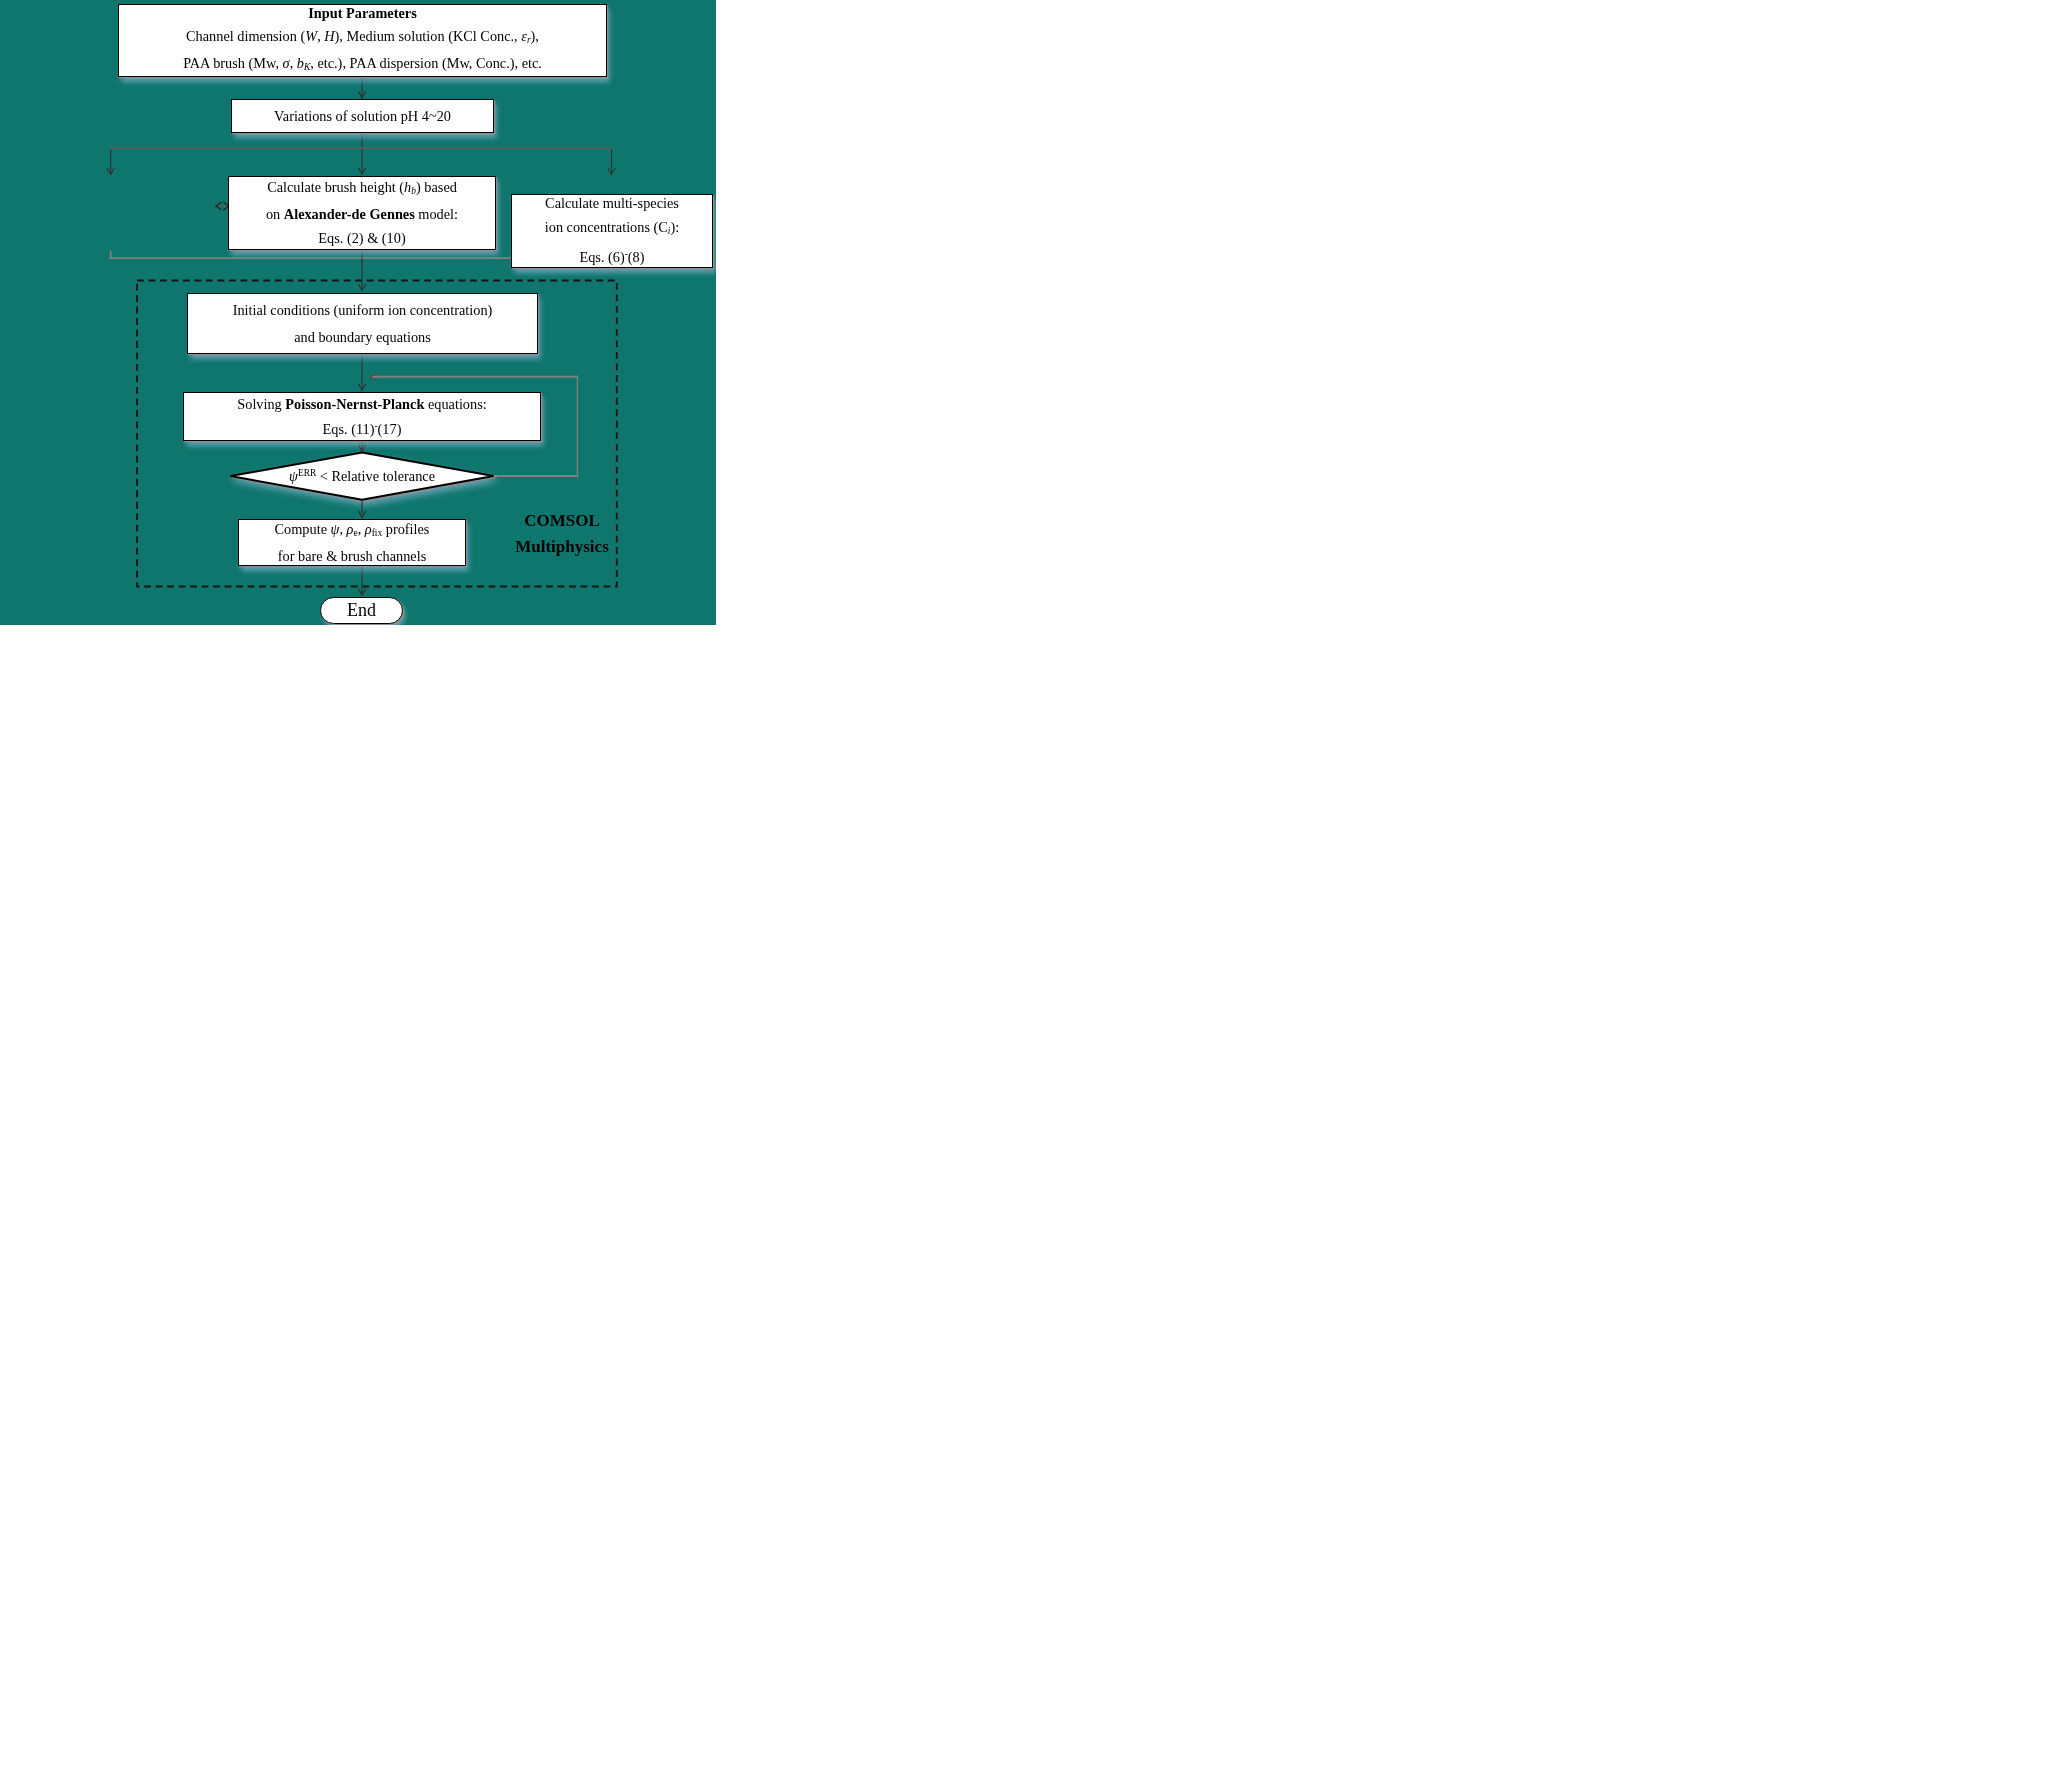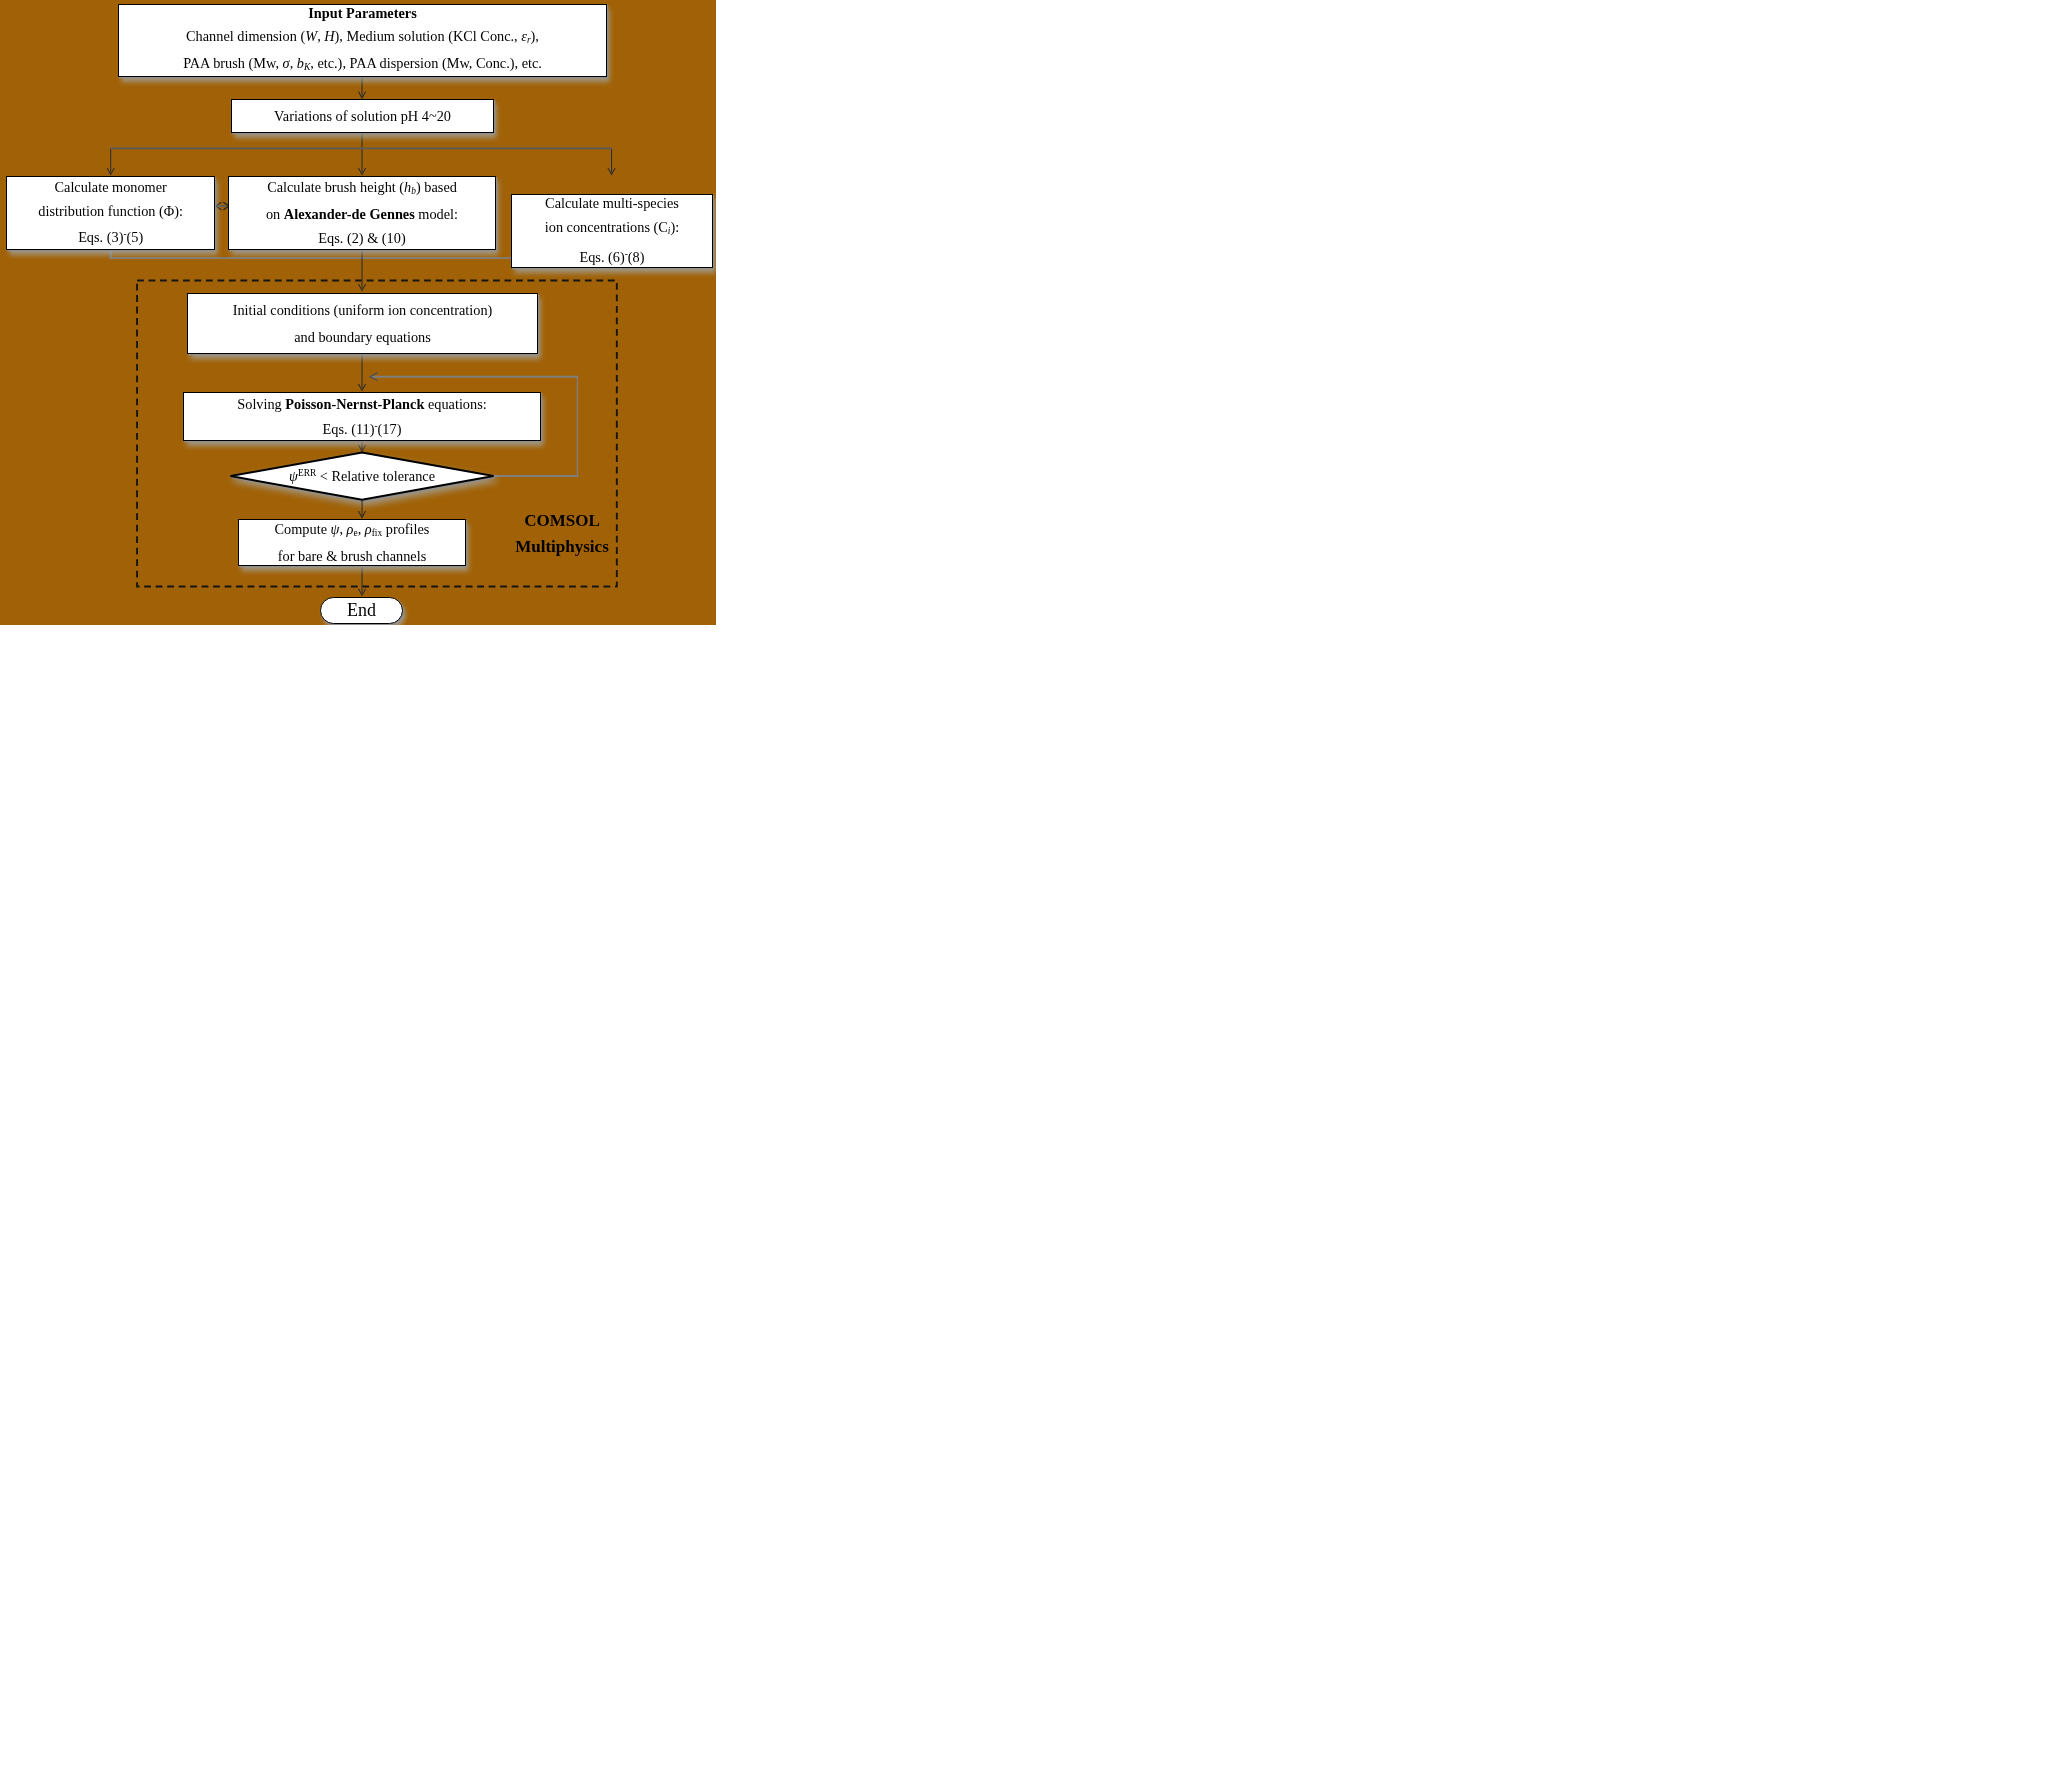--- a/index.html
+++ b/index.html
@@ -1,19 +1,19 @@
 <!DOCTYPE html>
 <html style="font-size:10px"><head>
 <meta charset="utf-8">
 <style>
   html,body{margin:0;padding:0;background:#ffffff;}
   .stage{
     position:relative;
     width:716px;height:625px;
-    background:#a16207;
+    background:#0f766e;
     font-family:"Liberation Serif","DejaVu Serif",serif;
     color:#000;
     overflow:hidden;
   }
   .wires{position:absolute;left:0;top:0;width:716px;height:625px;z-index:1;pointer-events:none;}
   .box{
     position:absolute;z-index:2;box-sizing:border-box;
     background:#fff;border:1.9px solid #000;
     display:flex;flex-direction:column;justify-content:center;align-items:center;
     text-align:center;
@@ -92,25 +92,20 @@
   <div class="box input-node" style="left:118px;top:3.7px;width:489px;height:73px;">
     <div class="ln"><span class="s-b">Input Parameters</span></div>
     <div class="ln"><span>Channel dimension (</span><span class="s-i">W</span><span>, </span><span class="s-i">H</span><span>), Medium solution (KCl Conc., </span><span class="s-i">ε</span><span class="s-i s-sub">r</span><span>),</span></div>
     <div class="ln"><span>PAA brush (Mw, </span><span class="s-i">σ</span><span>, </span><span class="s-i">b</span><span class="s-i s-sub">K</span><span>, etc.), PAA dispersion (Mw, Conc.), etc.</span></div>
   </div>
 
   <div class="box" style="left:231px;top:99px;width:263px;height:34px;">
     <div class="ln"><span>Variations of solution pH 4~20</span></div>
   </div>
 
-  <div class="box tri" style="left:6.2px;top:176px;width:209px;height:74px;">
-    <div class="ln"><span>Calculate monomer</span></div>
-    <div class="ln"><span>distribution function (Φ):</span></div>
-    <div class="ln"><span>Eqs. (3)</span><span class="s-sup">-</span><span>(5)</span></div>
-  </div>
 
   <div class="box tri" style="left:228px;top:176px;width:268px;height:74px;">
     <div class="ln"><span>Calculate brush height (</span><span class="s-i">h</span><span class="s-i s-sub">b</span><span>) based</span></div>
     <div class="ln"><span>on </span><span class="s-b">Alexander-de Gennes</span><span> model:</span></div>
     <div class="ln"><span>Eqs. (2) &amp; (10)</span></div>
   </div>
 
   <div class="box tri" style="left:511px;top:176px;width:202px;height:74px;margin-top:18px;">
     <div class="ln"><span>Calculate multi-species</span></div>
     <div class="ln"><span>ion concentrations (C</span><span class="s-i s-sub">i</span><span>):</span></div>

